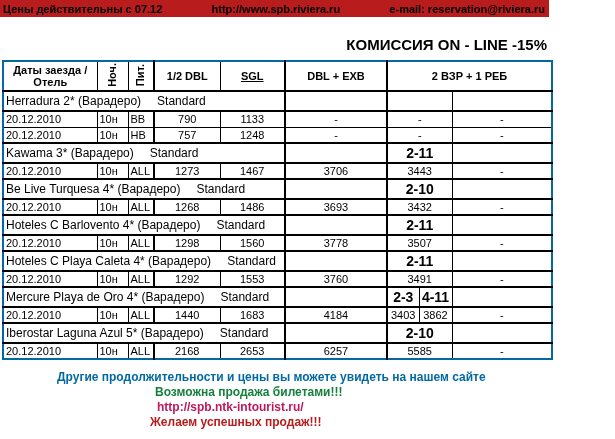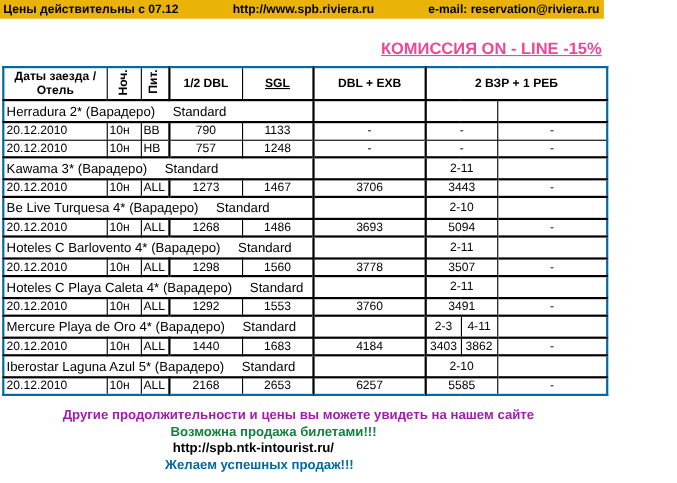--- a/index.html
+++ b/index.html
@@ -4,33 +4,33 @@
 <style>
   html,body{margin:0;padding:0;}
   body{
     width:615px;height:439px;position:relative;background:#ffffff;
     font-family:"Liberation Sans", sans-serif;color:#000;
     overflow:hidden;
   }
   
   .topbar{
     position:absolute;top:0;left:0;width:549px;height:17px;
-    background:#eab308;display:flex;align-items:center;
+    background:#b91c1c;display:flex;align-items:center;
     font-weight:bold;font-size:11px;color:#000;
     padding:0;box-sizing:border-box;
   }
   .topbar .t-left{margin-left:3px;white-space:nowrap;}
   .topbar .t-mid{margin:0 auto;white-space:nowrap;}
   .topbar .t-right{margin-right:4px;white-space:nowrap;}
   
   .titleline{
     position:absolute;top:36px;left:4px;width:545px;display:flex;align-items:flex-end;
   }
   .doc-code{font-style:italic;font-size:11px;white-space:nowrap;}
-  .commission{margin-left:auto;color:#ec4899;font-weight:bold;font-size:15px;white-space:nowrap;padding-right:2px;text-decoration:underline;}
+  .commission{margin-left:auto;color:#000000;font-weight:bold;font-size:15px;white-space:nowrap;padding-right:2px;}
   
   table.price{
     position:absolute;top:60px;left:2px;
     border-collapse:collapse;table-layout:fixed;width:549px;
     border:2px solid #0369a1;
     font-size:11px;
   }
   table.price td{
     border:1px solid #000;padding:0 2px;overflow:hidden;white-space:nowrap;
     vertical-align:middle;
@@ -38,32 +38,32 @@
   tr.header-row{height:30px;}
   tr.header-row td{font-weight:bold;text-align:center;border-bottom-width:2px;}
   tr.hotel-row{height:20px;}
   tr.hotel-row td{border-top-width:2px;border-bottom-width:2px;}
   tr.data-row{height:16px;}
   .bR2{border-right-width:2px !important;}
   .al{text-align:left;}
   .ac{text-align:center;}
   .hotel-name{font-weight:normal;font-size:12px;text-align:left;}
   .hotel-name .room{margin-left:16px;}
-  .age{font-weight:normal;font-size:11px;text-align:center;}
+  .age{font-weight:bold;font-size:14px;text-align:center;}
   .rot-cell{text-align:center;vertical-align:middle;}
   .rot{
     display:inline-block;writing-mode:vertical-rl;transform:rotate(180deg);
     font-weight:bold;font-size:11px;line-height:1;
   }
   
   .footer{position:absolute;top:370px;left:0;width:560px;font-weight:bold;font-size:12px;line-height:15px;}
-  .f-site{color:#a21caf;margin-left:57px;}
+  .f-site{color:#0369a1;margin-left:57px;}
   .f-tickets{color:#15803d;margin-left:155px;}
-  .f-url{color:#000000;margin-left:157px;}
-  .f-wish{color:#0369a1;margin-left:150px;}
+  .f-url{color:#be185d;margin-left:157px;}
+  .f-wish{color:#b91c1c;margin-left:150px;}
 </style>
 </head>
 <body>
 
 <div class="topbar">
   <span class="t-left">Цены действительны с 07.12</span>
   <span class="t-mid">http://www.spb.riviera.ru</span>
   <span class="t-right">e-mail: reservation@riviera.ru</span>
 </div>
 
@@ -141,21 +141,21 @@
         <td colspan="2" class="age">2-10</td>
         <td colspan="1"></td>
       </tr>
       <tr class="data-row">
         <td colspan="1" class="al">20.12.2010</td>
         <td colspan="1" class="al">10н</td>
         <td colspan="1" class="al bR2">ALL</td>
         <td colspan="1" class="ac">1268</td>
         <td colspan="1" class="ac bR2">1486</td>
         <td colspan="1" class="ac bR2">3693</td>
-        <td colspan="2" class="ac">5094</td>
+        <td colspan="2" class="ac">3432</td>
         <td colspan="1" class="ac">-</td>
       </tr>
       <tr class="hotel-row">
         <td colspan="5" class="hotel-name bR2"><span>Hoteles C Barlovento 4* (Варадеро)</span><span class="room">Standard</span></td>
         <td colspan="1" class=" bR2"></td>
         <td colspan="2" class="age">2-11</td>
         <td colspan="1"></td>
       </tr>
       <tr class="data-row">
         <td colspan="1" class="al">20.12.2010</td>

